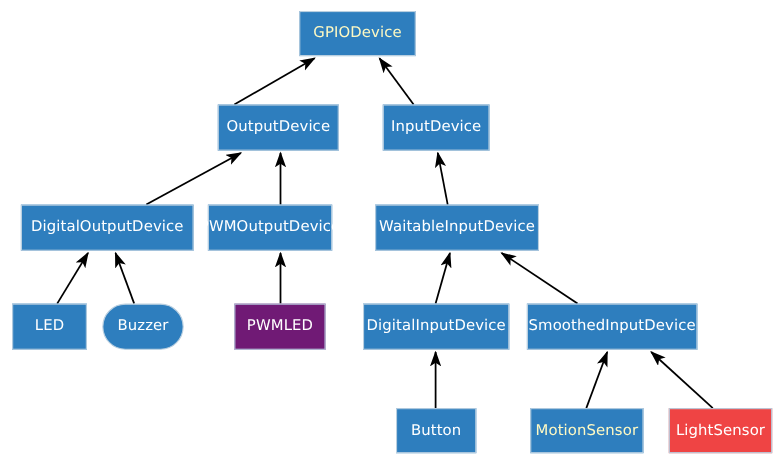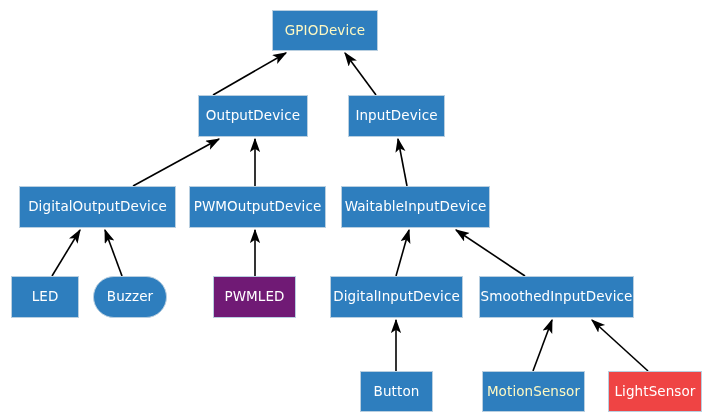--- a/index.html
+++ b/index.html
@@ -80,21 +80,21 @@
       </div>
       <div class="node" style="left: 198px; top: 95px; width: 110px; height: 42px; background: rgb(46, 126, 190); border-color: rgb(185, 207, 224);">
         <span class="node-label" style="color: rgb(255, 255, 255);">OutputDevice</span>
       </div>
       <div class="node" style="left: 348px; top: 95px; width: 97px; height: 42px; background: rgb(46, 126, 190); border-color: rgb(185, 207, 224);">
         <span class="node-label" style="color: rgb(255, 255, 255);">InputDevice</span>
       </div>
       <div class="node" style="left: 19px; top: 186px; width: 157px; height: 42px; background: rgb(46, 126, 190); border-color: rgb(185, 207, 224);">
         <span class="node-label" style="color: rgb(255, 255, 255);">DigitalOutputDevice</span>
       </div>
-      <div class="node" style="left: 189px; top: 186px; width: 137px; height: 42px; background: rgb(46, 126, 190); border-color: rgb(185, 207, 224);">
+      <div class="node" style="left: 189px; top: 186px; width: 113px; height: 42px; background: rgb(46, 126, 190); border-color: rgb(185, 207, 224);">
         <span class="node-label" style="color: rgb(255, 255, 255);">PWMOutputDevice</span>
       </div>
       <div class="node" style="left: 341px; top: 186px; width: 149px; height: 42px; background: rgb(46, 126, 190); border-color: rgb(185, 207, 224);">
         <span class="node-label" style="color: rgb(255, 255, 255);">WaitableInputDevice</span>
       </div>
       <div class="node" style="left: 11px; top: 276px; width: 68px; height: 42px; background: rgb(46, 126, 190); border-color: rgb(185, 207, 224);">
         <span class="node-label" style="color: rgb(255, 255, 255);">LED</span>
       </div>
       <div class="node" style="left: 93px; top: 276px; width: 74px; height: 42px; background: rgb(46, 126, 190); border-color: rgb(185, 207, 224); border-radius: 21px;">
         <span class="node-label" style="color: rgb(255, 255, 255);">Buzzer</span>

